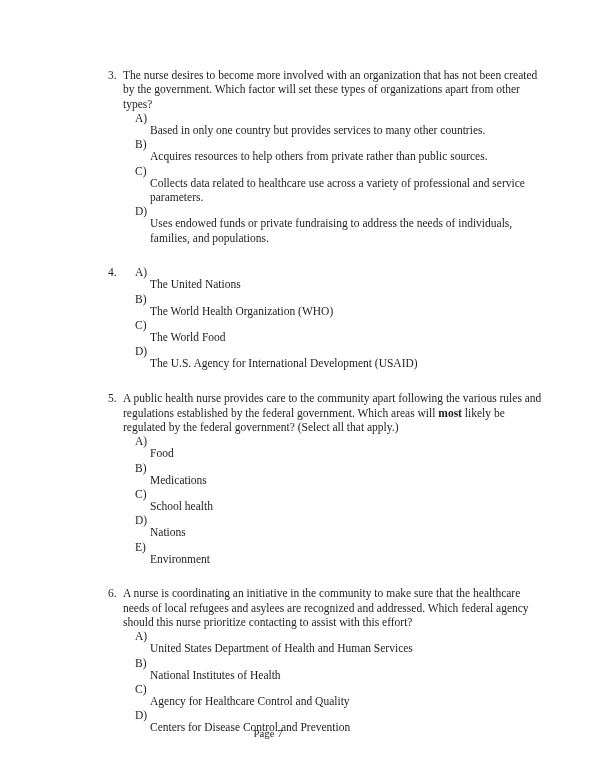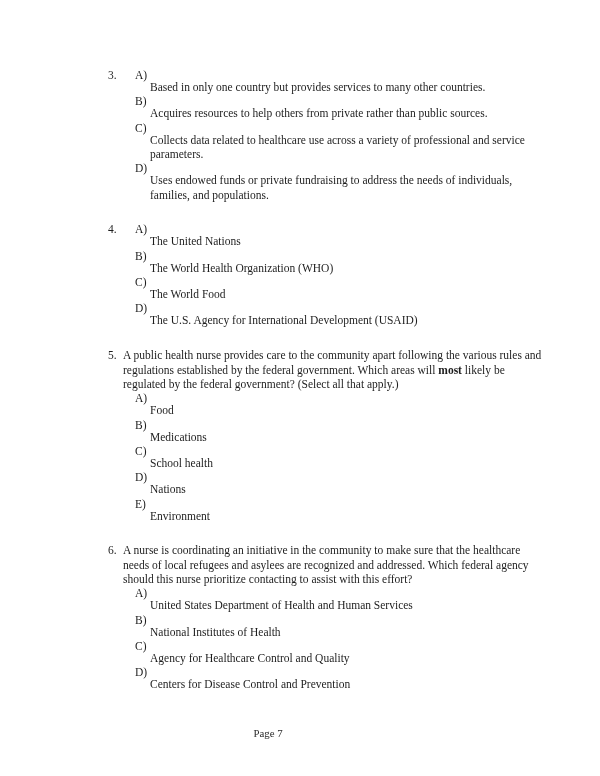--- a/index.html
+++ b/index.html
@@ -56,20 +56,21 @@
   }
 </style>
 </head>
 <body>
 
 <div class="content">
 
   <div class="question">
     <div class="qnum">3.</div>
     <div class="qbody">
+      <div class="qtext"><span>The nurse desires to become more involved with an organization that has not been created by the government. Which factor will set these types of organizations apart from other types?</span><b></b><span></span></div>
       <div class="option">
         <span class="letter">A)</span>
         <span class="otext">Based in only one country but provides services to many other countries.</span>
       </div>
       <div class="option">
         <span class="letter">B)</span>
         <span class="otext">Acquires resources to help others from private rather than public sources.</span>
       </div>
       <div class="option">
         <span class="letter">C)</span>

